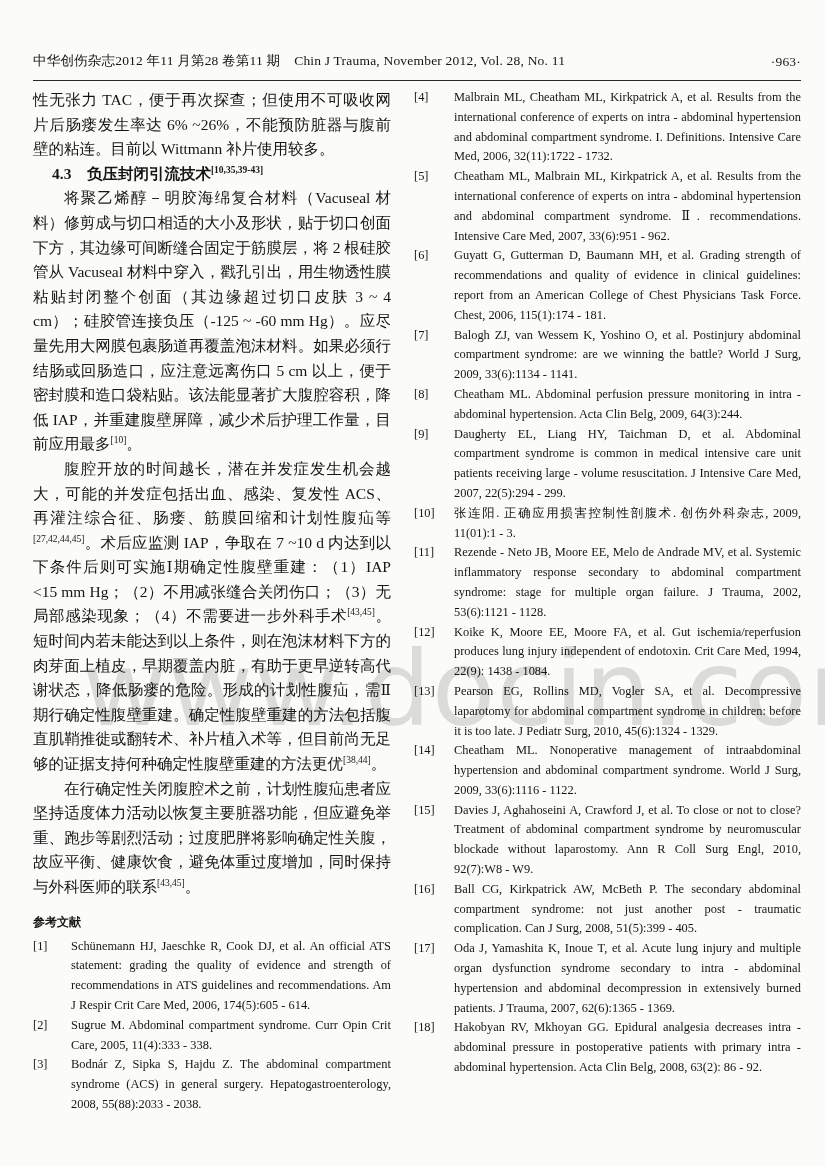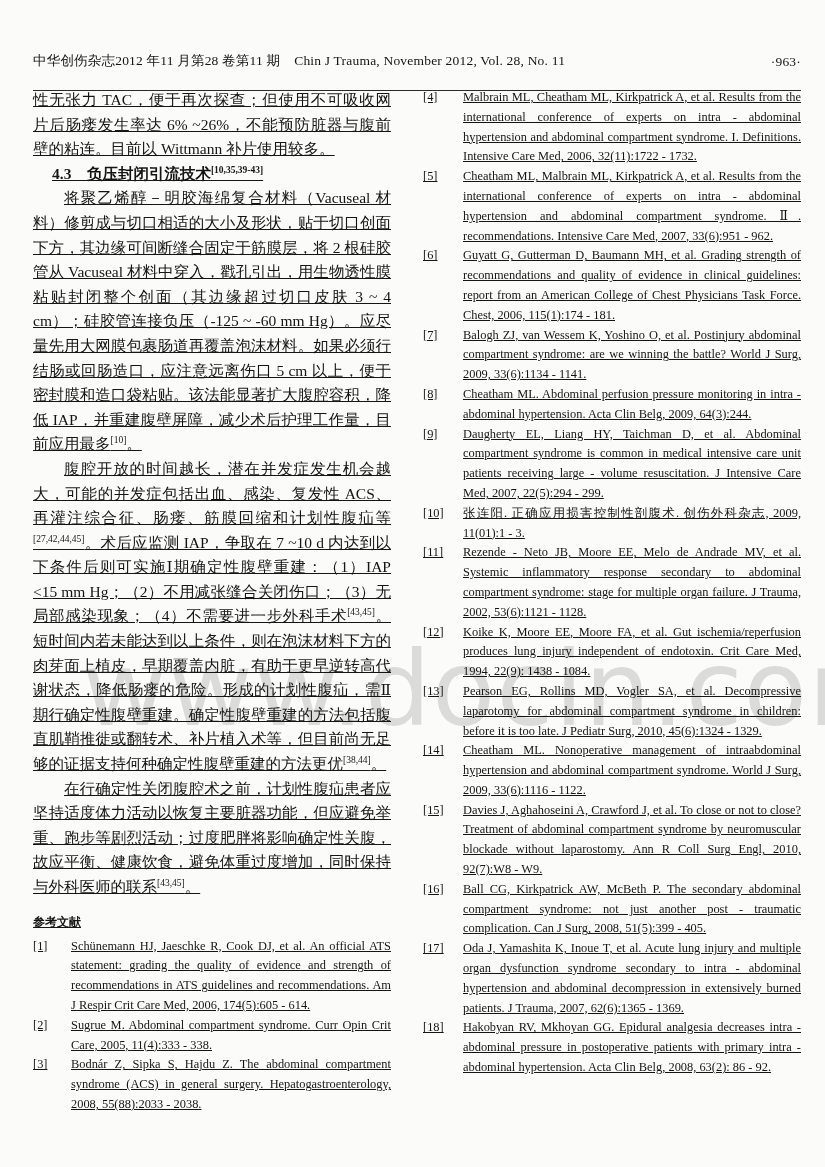--- a/index.html
+++ b/index.html
@@ -10,36 +10,36 @@
     font-family:"Liberation Serif","DejaVu Serif",serif;
     color:#151515;
     position:relative;
     overflow:hidden;
   }
   .page-header {
     position:absolute; top:52px; left:33px; right:24px;
     display:flex; justify-content:space-between; align-items:flex-end;
     font-size:13.5px; letter-spacing:0.2px;
     border-bottom:1.6px solid #2a2a2a;
-    padding-bottom:20px;
+    padding-bottom:10px;
     z-index:2;
   }
   .page-header .jline { white-space:nowrap; }
   .page-header .jline .en { margin-left:14px; }
   .watermark {
     position:absolute; left:82px; top:628px;
     font-family:"DejaVu Sans","Liberation Sans",sans-serif;
     font-size:104px; font-weight:500;
     color:#c7c7c7; opacity:0.6;
     letter-spacing:1px; white-space:nowrap;
     z-index:1; pointer-events:none;
   }
   .columns {
     position:absolute; top:88px; left:33px; right:24px; bottom:20px;
-    display:flex; gap:32px; z-index:2;text-decoration:underline;
+    display:flex; gap:23px; z-index:2;
   }
   .col-left  { width:358px; flex:0 0 358px; }
   .col-right { flex:1; }
   .body-para {
     font-size:15.5px; line-height:24.6px;
     text-align:justify; margin:0;
   }
   .body-para.indent { text-indent:2em; }
   .body-para.section-heading { font-weight:bold; text-indent:0;margin-left:19px; }
   .body-para sup, .refs-title sup { font-size:9.5px; line-height:0; }

